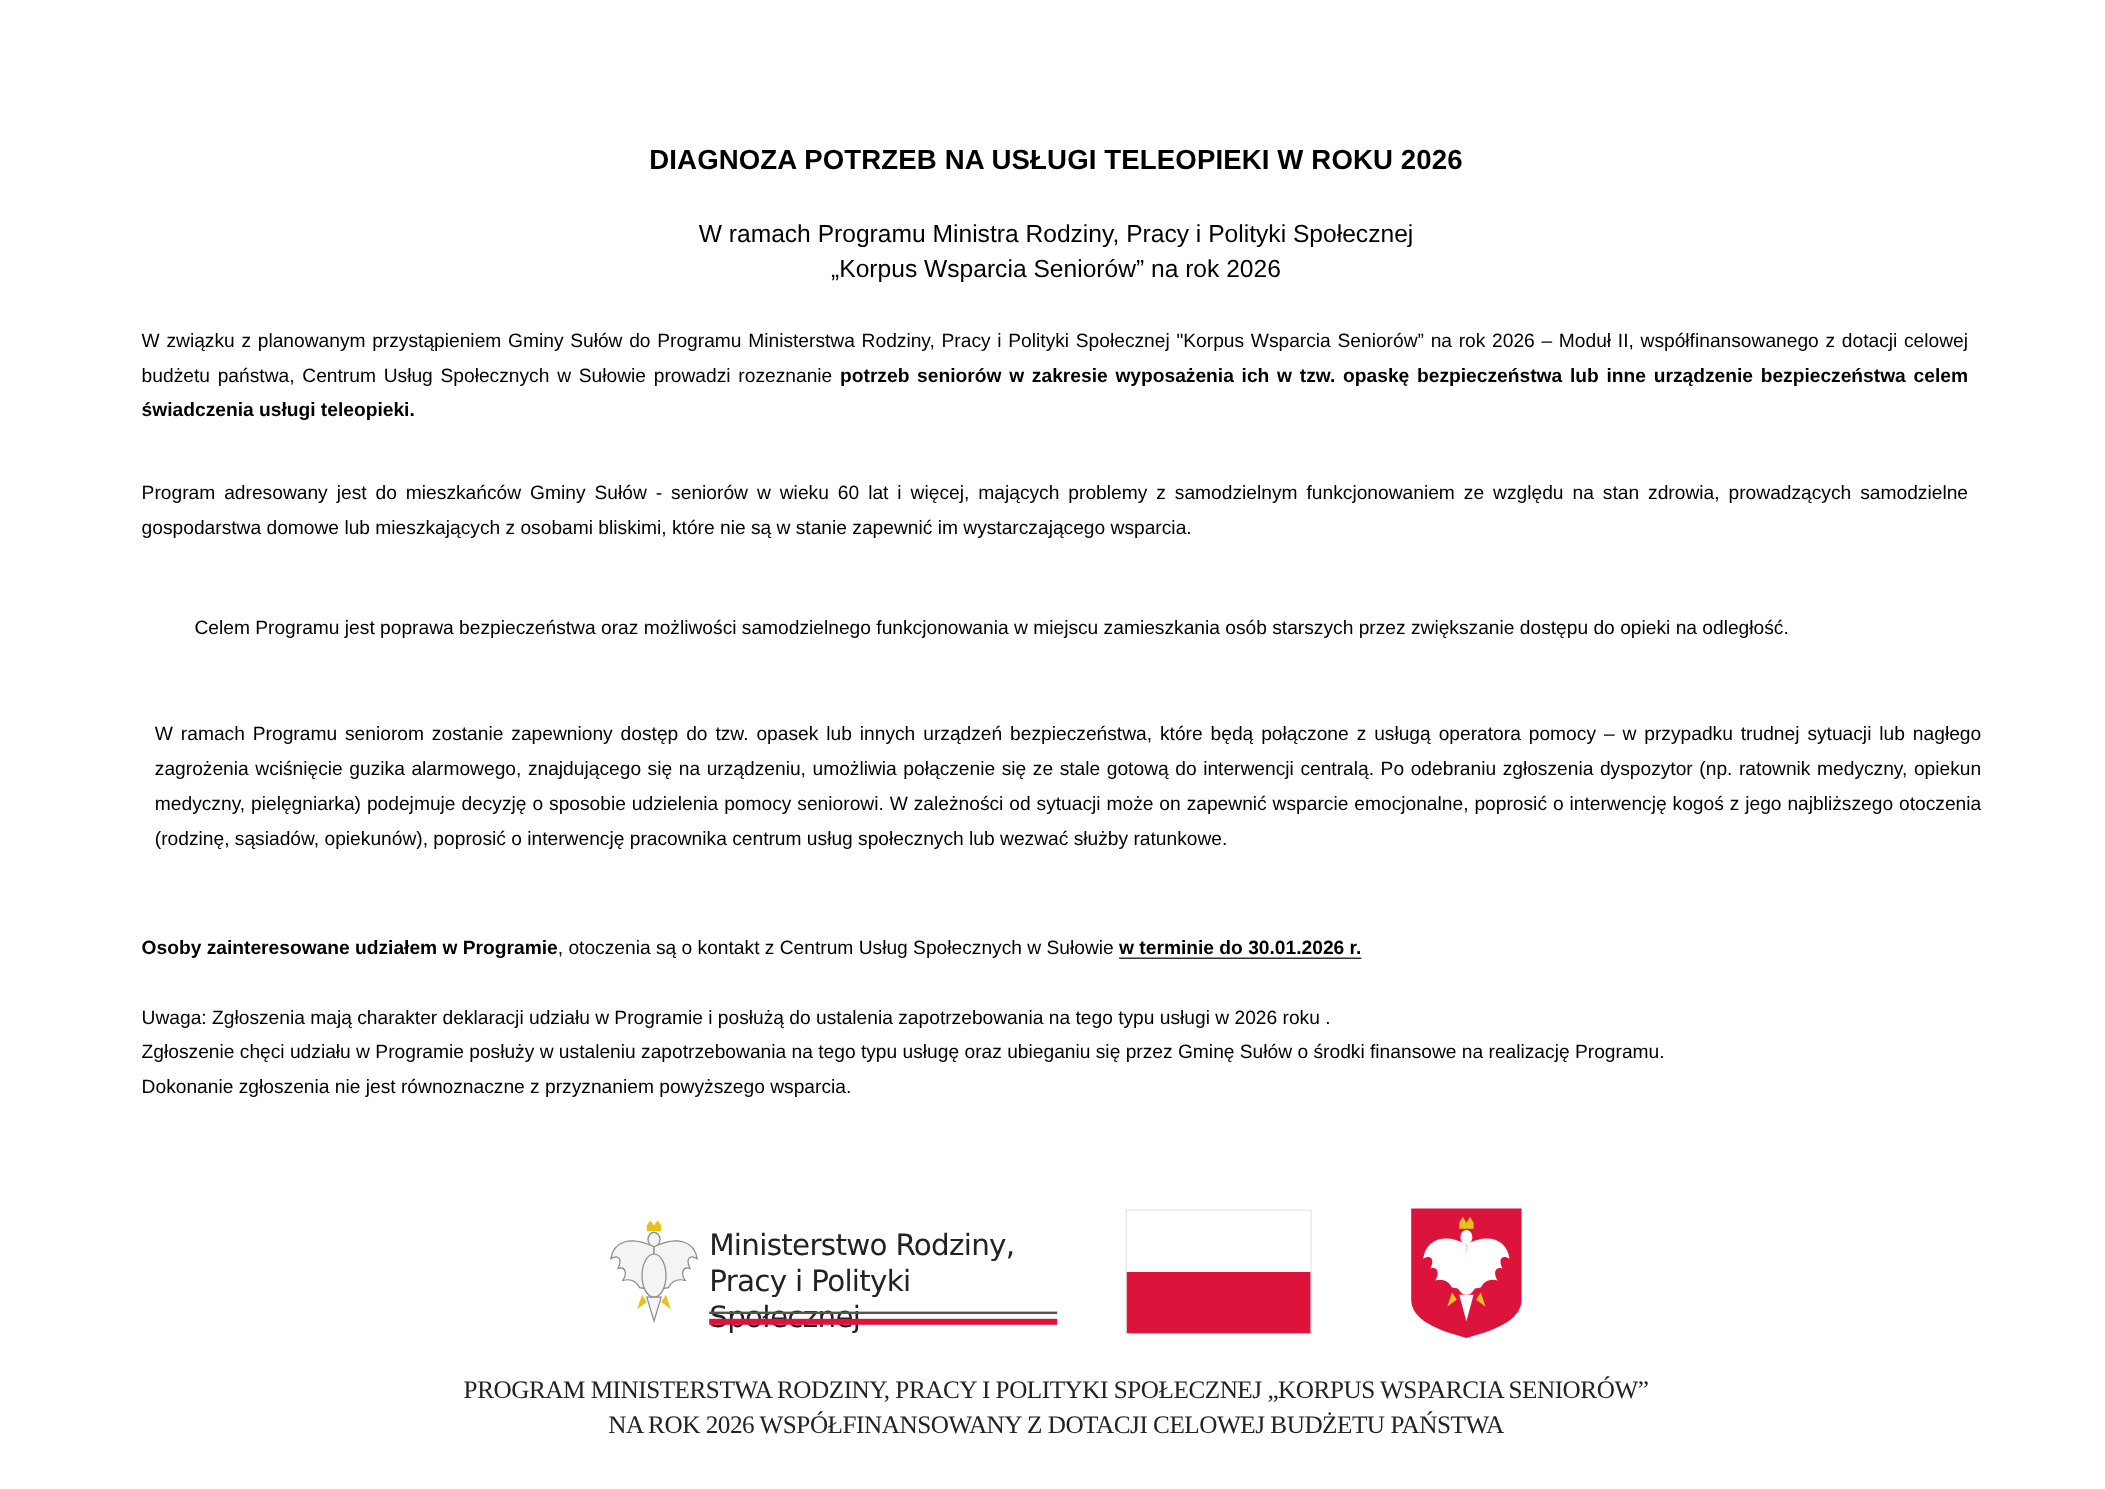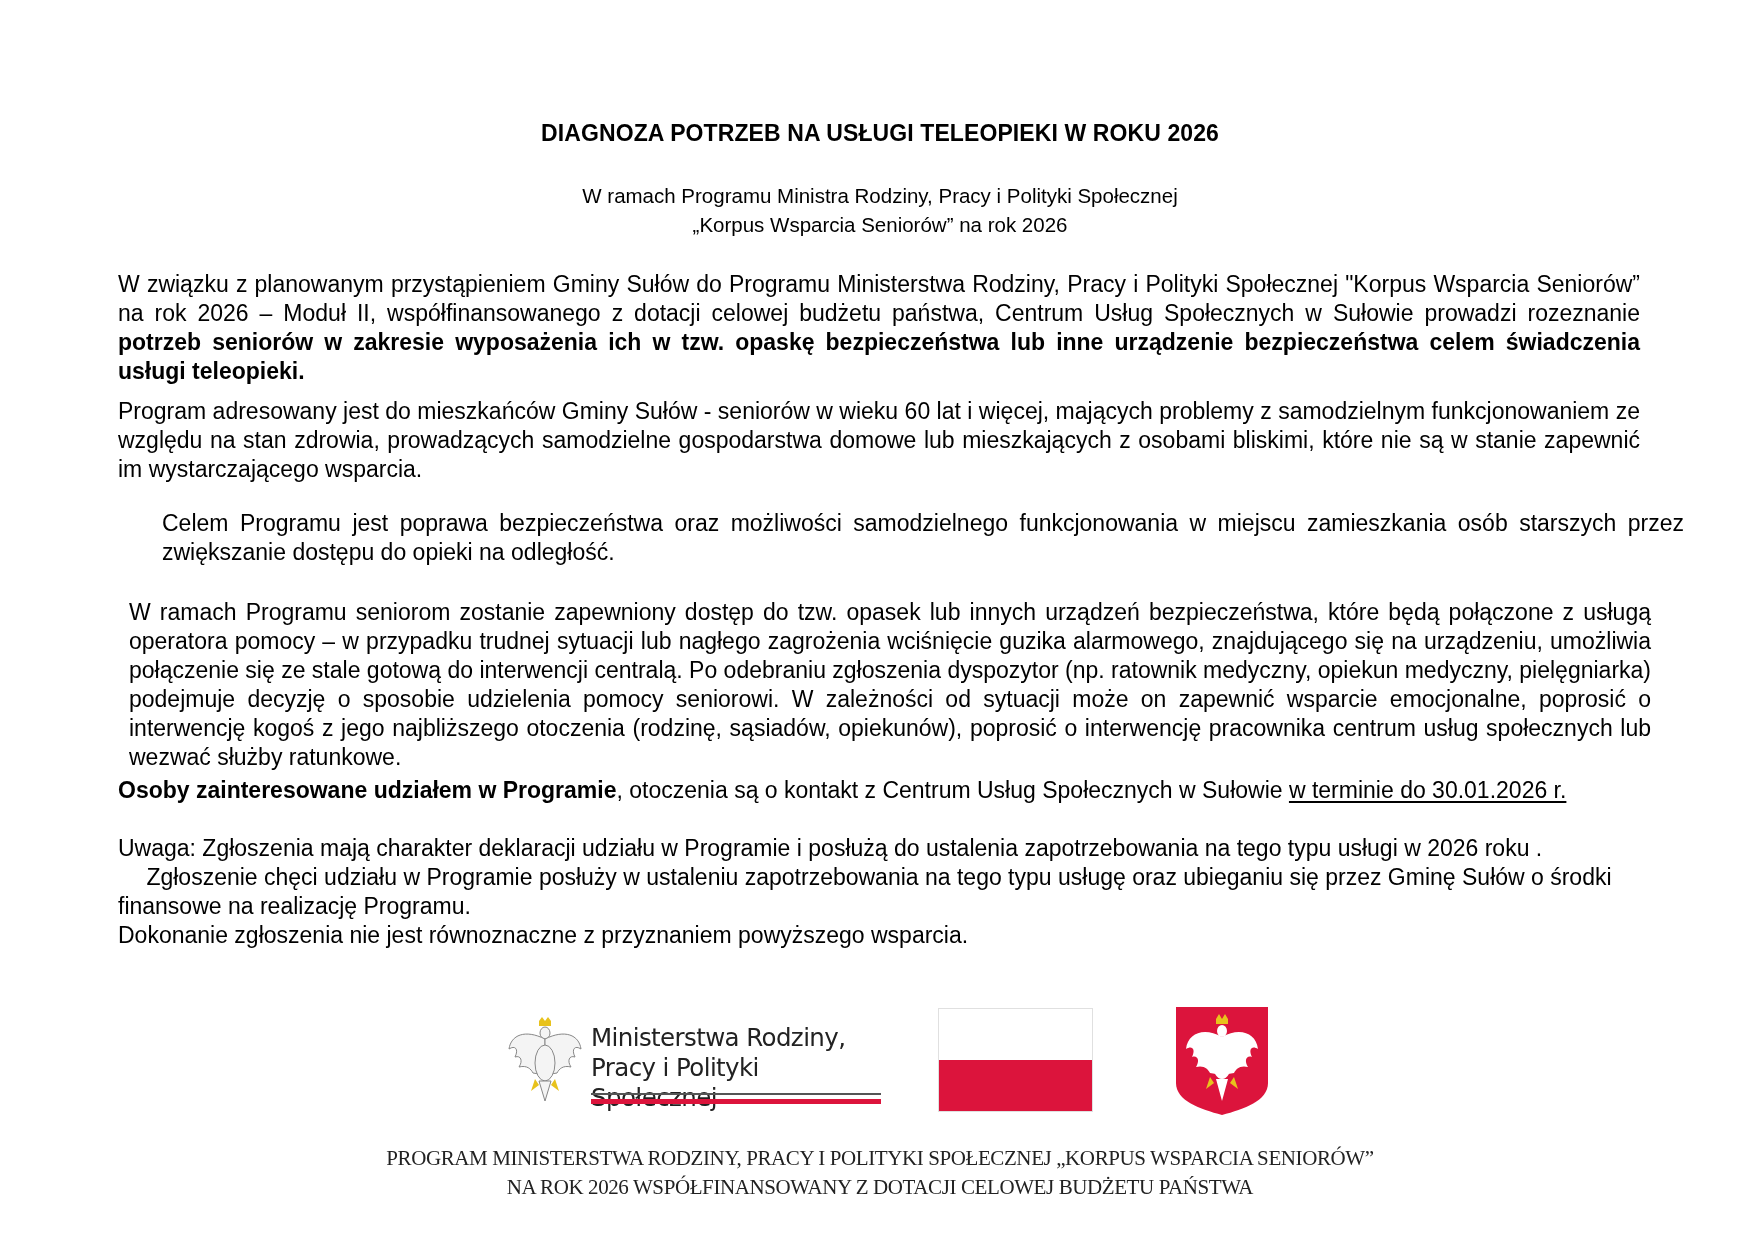--- a/index.html
+++ b/index.html
@@ -4,24 +4,24 @@
 <style>
   html, body { margin:0; padding:0; background:#ffffff; }
   body { width:1754px; height:1241px; position:relative; overflow:hidden;
          font-family:"Liberation Sans", sans-serif; color:#000; }
   .page { position:absolute; left:0; top:0; width:1754px; height:1025px; }
   .title { position:absolute; top:120px; left:0; width:1760px; text-align:center;
            font-weight:bold; font-size:23px; letter-spacing:0.1px; }
   .subtitle { position:absolute; top:181px; left:0; width:1760px; text-align:center;
               font-size:20.5px; line-height:29px; }
   .subtitle b { font-weight:normal; }
-  .body { position:absolute; left:118px; width:1522px; font-size:23px; line-height:29px;
+  .body { position:absolute; left:118px; width:1522px; font-size:16px; line-height:29px;
           text-align:justify; text-align-last:left; }
   .body b { font-weight:bold; }
-  .u { text-decoration:underline; font-weight:normal; text-underline-offset:3px;margin-top:40px; }
+  .u { text-decoration:underline; font-weight:bold; text-underline-offset:3px;margin-top:40px; }
   #p1 { top:270px; }
   #p2 { top:397px; }
   #p3 { top:509px;margin-left:44px; }
   #p4 { top:598px;margin-left:11px; }
   #p5 { top:776px; }
   #p6 { top:834px; text-align:center; }
   .logos { position:absolute; top:1005px; left:0; width:1754px; height:115px; }
   .min-logo { position:absolute; left:505px; top:0; width:380px; height:110px; }
   .eagle-small { position:absolute; left:0; top:10px; width:80px; height:92px; }
   .min-text { position:absolute; left:86px; top:18px; font-size:24.5px; line-height:30px; color:#222;
@@ -70,21 +70,21 @@
       <svg class="eagle-small" viewBox="0 0 80 92">
         <path d="M34 6 L37 2 L40 6 L43 2 L46 6 L46 11 L34 11 Z" fill="#e8c21c"></path>
         <ellipse cx="40" cy="18" rx="5" ry="6" fill="#f4f4f4" stroke="#888" stroke-width="1"></ellipse>
         <path d="M40 24 C20 14 6 20 4 34 C10 30 14 34 10 42 C16 40 18 46 14 52 C22 50 26 54 28 58 L40 60 Z" fill="#f4f4f4" stroke="#888" stroke-width="1"></path>
         <path d="M40 24 C60 14 74 20 76 34 C70 30 66 34 70 42 C64 40 62 46 66 52 C58 50 54 54 52 58 L40 60 Z" fill="#f4f4f4" stroke="#888" stroke-width="1"></path>
         <ellipse cx="40" cy="48" rx="10" ry="18" fill="#f4f4f4" stroke="#888" stroke-width="1"></ellipse>
         <path d="M30 64 L26 76 L34 70 Z M50 64 L54 76 L46 70 Z" fill="#e8c21c"></path>
         <path d="M34 66 L40 86 L46 66 Z" fill="#f4f4f4" stroke="#888" stroke-width="1"></path>
       </svg>
       <div class="min-text">
-        <div>Ministerstwa Rodziny,</div>
+        <div>Ministerstwo Rodziny,</div>
         <div>Pracy i Polityki Społecznej</div>
       </div>
       <div class="min-line-grey"></div>
       <div class="min-line-red"></div>
     </div>
 
     <div class="flag">
       <div class="w"></div>
         <div class="r"></div>
     </div>

